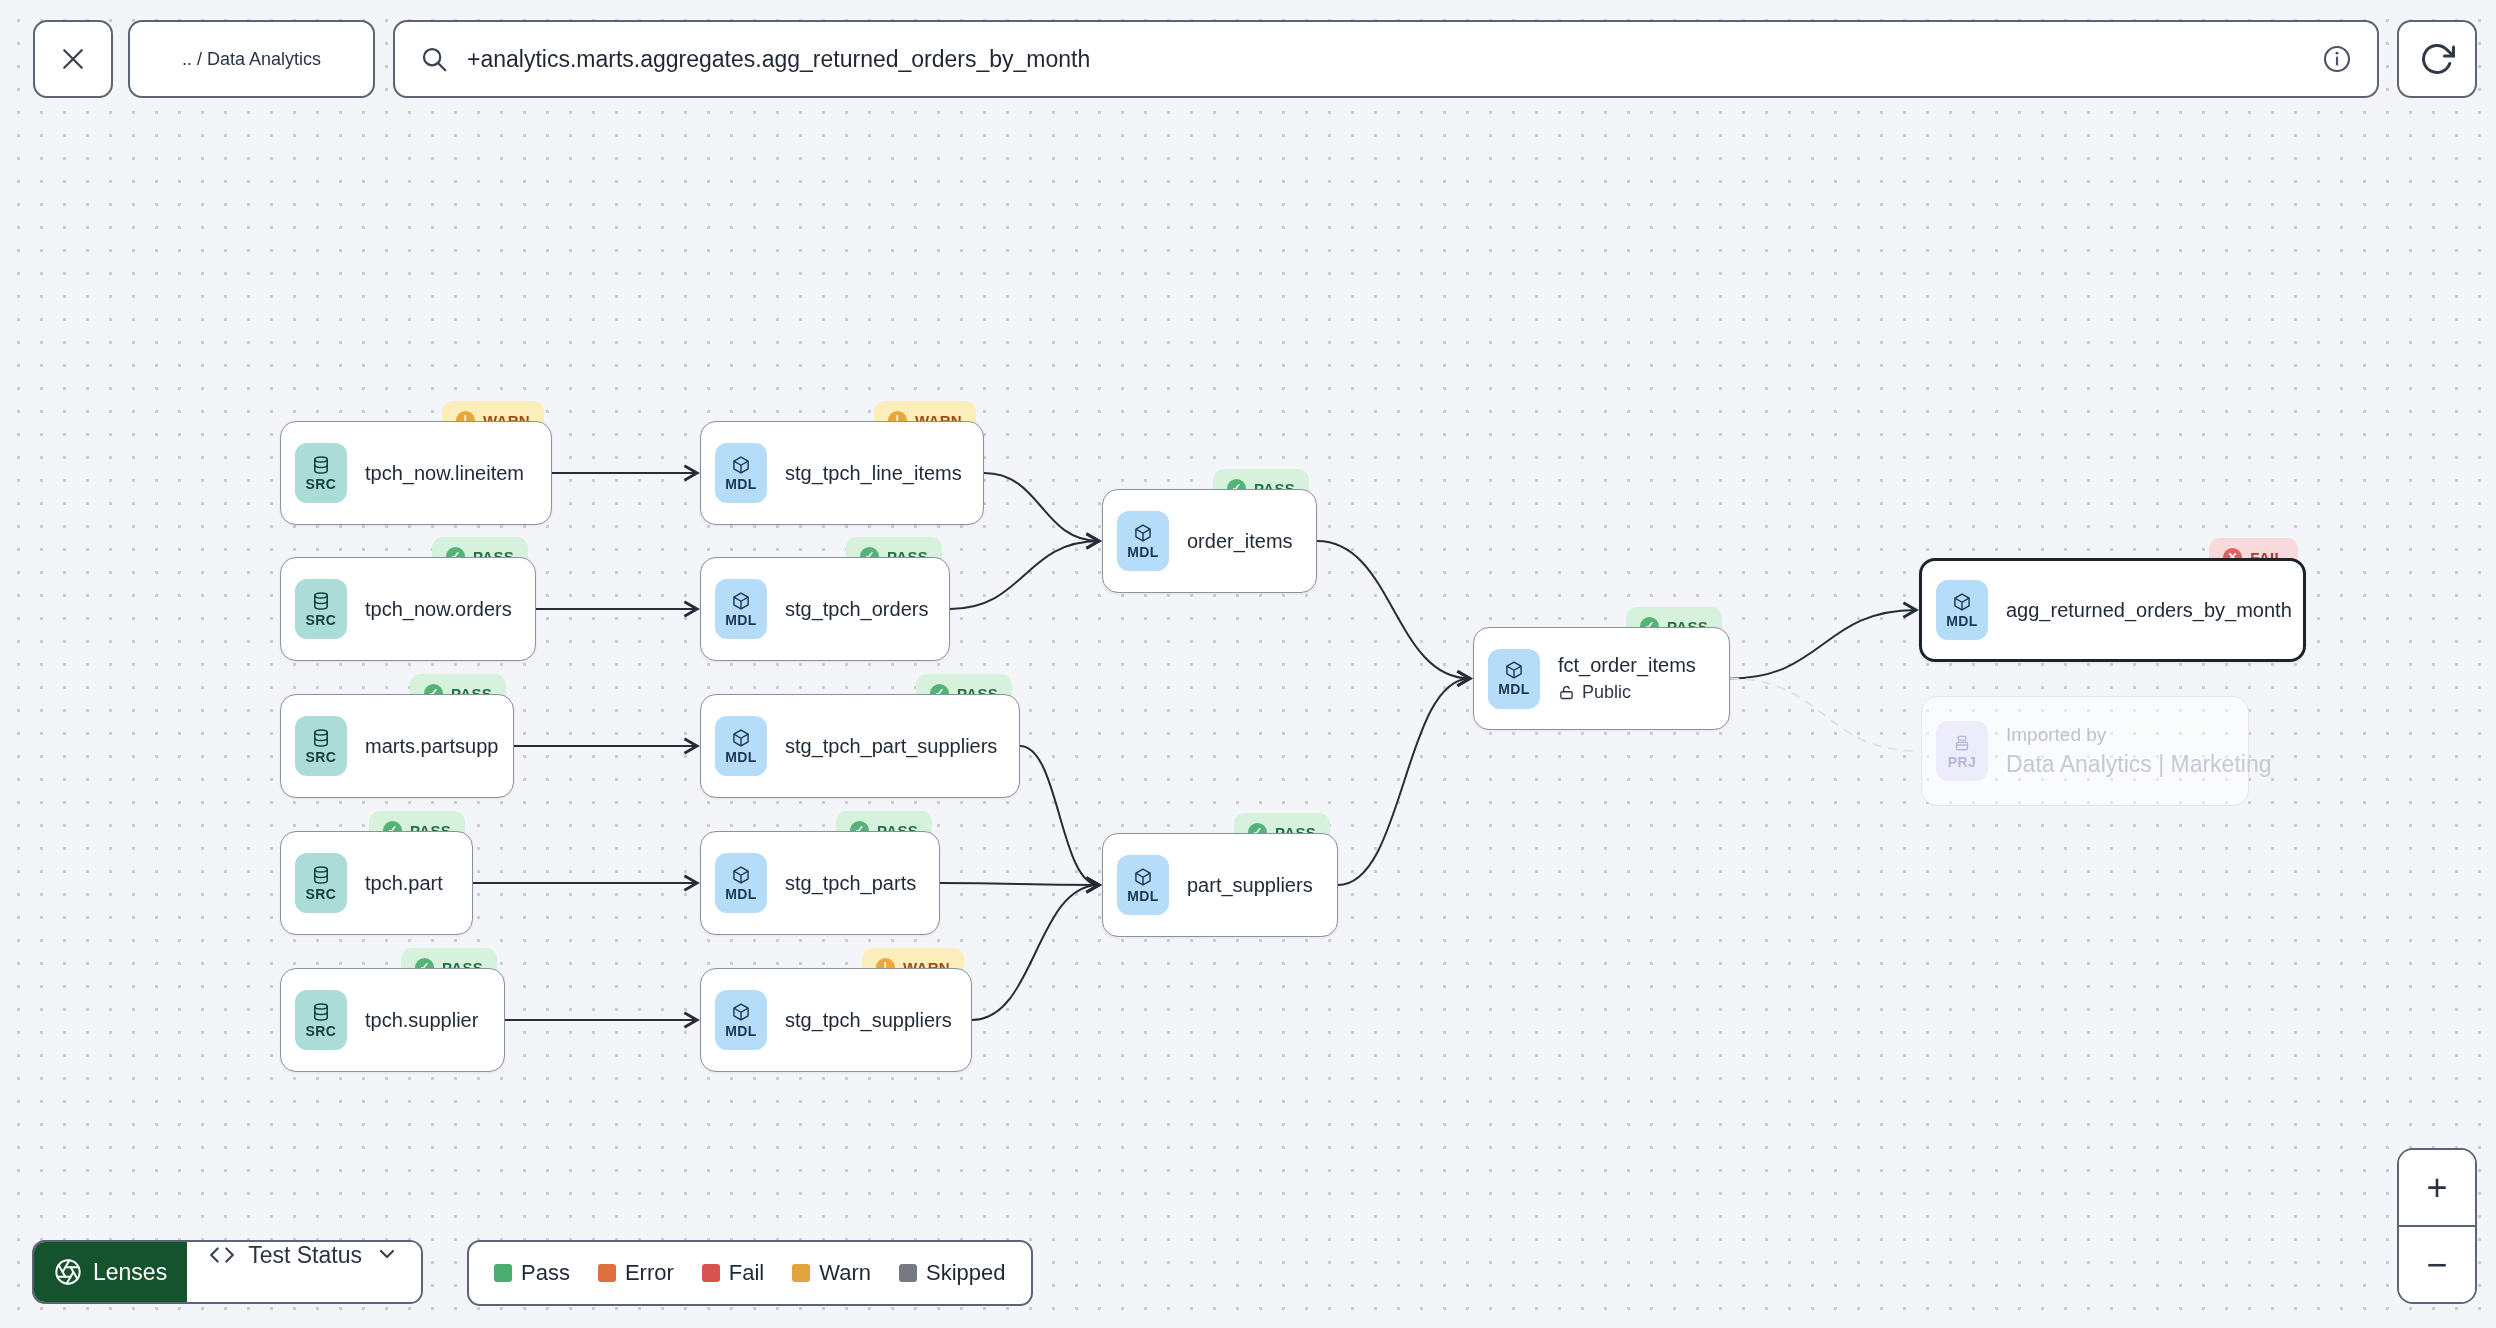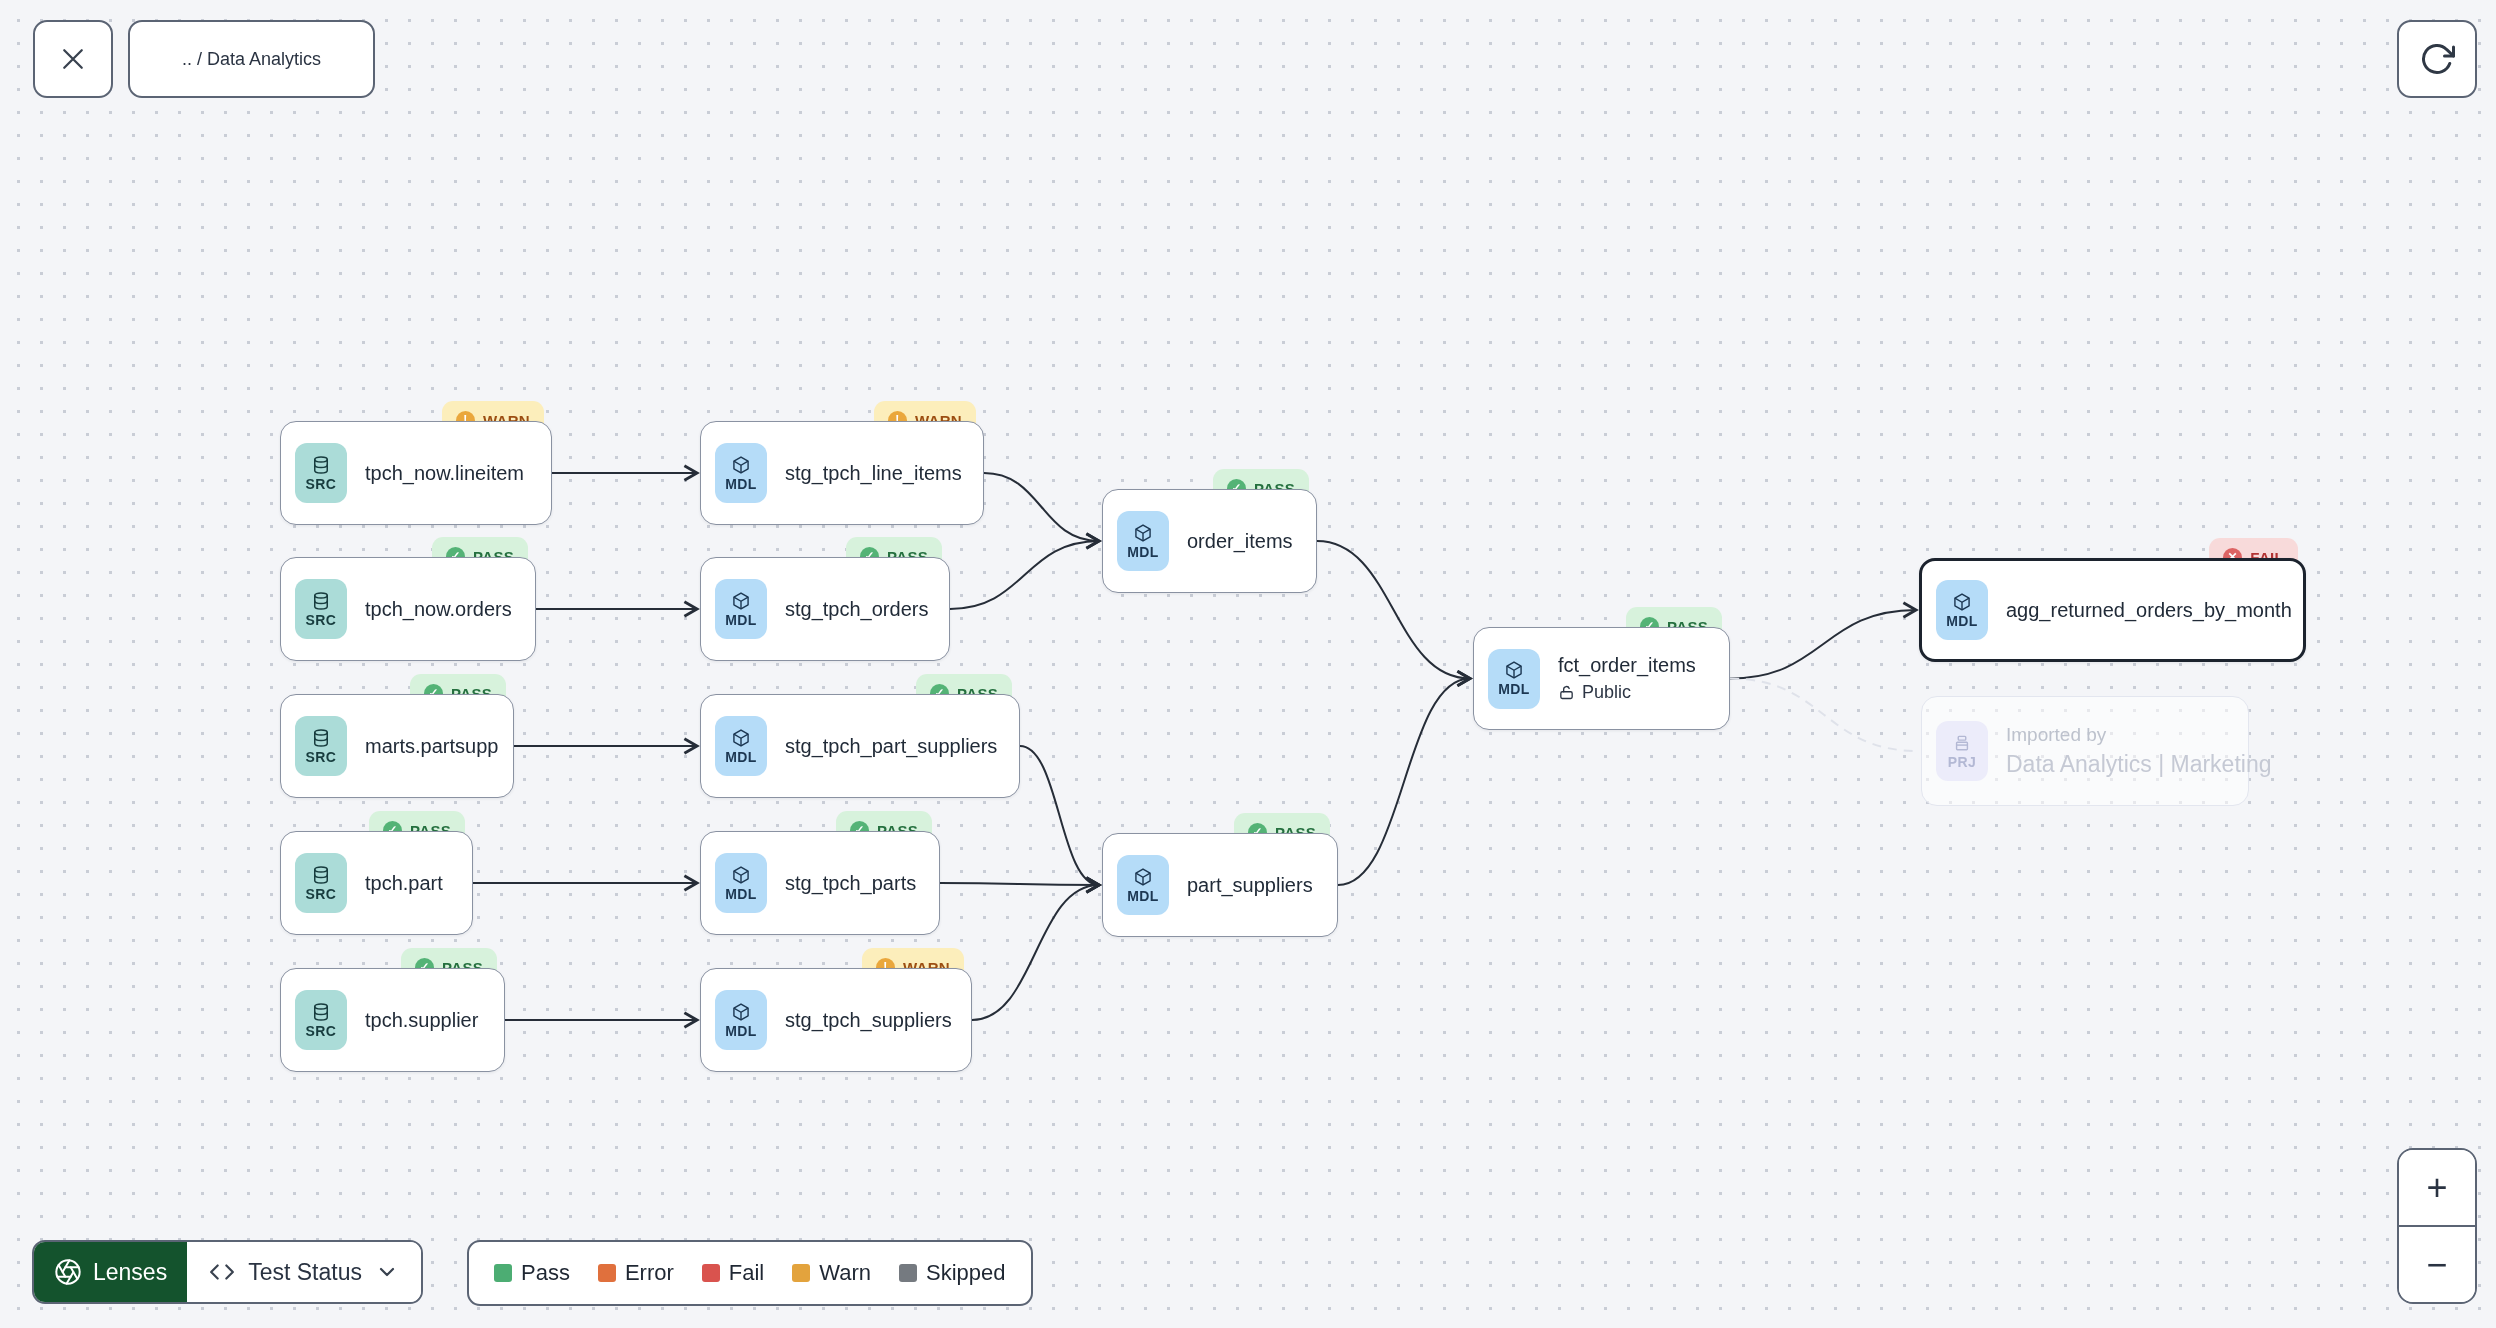--- a/index.html
+++ b/index.html
@@ -55,21 +55,21 @@
   .searchbar input{flex:1;border:none;outline:none;font-size:23px;color:#1f2733;background:transparent;
     font-family:inherit;}
   .info-btn{background:none;border:none;padding:0;display:flex;cursor:pointer;}
   #btn-refresh{left:2397px;width:80px;}
 
   
   .lens-group{position:absolute;left:32px;top:1240px;height:64px;border:2px solid #5b6474;border-radius:13px;
     display:flex;overflow:hidden;box-sizing:border-box;background:#fff;}
   .lens-dark{background:#14532d;color:#fff;display:flex;align-items:center;gap:11px;padding:0 20px;
     font-size:23px;cursor:pointer;}
-  .lens-select{display:flex;align-items:center;gap:13px;padding:0 22px;font-size:23px;color:#2a3342;
+  .lens-select{display:flex;align-items:flex-start;gap:13px;padding:0 22px;font-size:23px;color:#2a3342;
     background:#fff;border:none;font-family:inherit;cursor:pointer;}
   .legend{position:absolute;left:467px;top:1240px;height:66px;border:2px solid #5b6474;border-radius:13px;
     background:#fff;display:flex;align-items:center;gap:28px;padding:0 25px;box-sizing:border-box;}
   .legend-item{display:flex;align-items:center;gap:9px;font-size:22px;color:#1f2733;}
   .swatch{width:18px;height:18px;border-radius:3px;display:inline-block;}
 
   
   .zoomctl{position:absolute;left:2397px;top:1148px;width:80px;height:156px;border:2px solid #5b6474;
     border-radius:16px;background:#fff;display:flex;flex-direction:column;box-sizing:border-box;overflow:hidden;}
   .zoomctl button{flex:1;border:none;background:#fff;font-size:36px;color:#2a3342;font-family:inherit;cursor:pointer;
@@ -396,20 +396,34 @@
     </div>
 
   <button class="tb-btn" id="btn-close">
     <svg width="30" height="30" viewBox="0 0 24 24" fill="none" stroke="#39424f" stroke-width="1.8" stroke-linecap="round">
         <path d="M5 5l14 14M5 19L19 5"></path>
       </svg>
   </button>
   <button class="tb-btn" id="btn-crumb">
     <span>.. / Data Analytics</span>
   </button>
+  <div class="searchbar">
+    <svg width="30" height="30" viewBox="0 0 24 24" fill="none" stroke="#39424f" stroke-width="1.8" stroke-linecap="round">
+        <circle cx="10.5" cy="10.5" r="6.5"></circle>
+        <path d="M15.3 15.3L21 21"></path>
+      </svg>
+    <input type="text" value="+analytics.marts.aggregates.agg_returned_orders_by_month" style="">
+    <button class="info-btn">
+      <svg width="32" height="32" viewBox="0 0 24 24" fill="none" stroke="#4b5462" stroke-width="1.6" stroke-linecap="round">
+          <circle cx="12" cy="12" r="9"></circle>
+          <path d="M12 11v5.2"></path>
+          <circle cx="12" cy="7.6" r="1.1" fill="#4b5462" stroke="none"></circle>
+        </svg>
+    </button>
+  </div>
   <button class="tb-btn" id="btn-refresh">
     <svg width="36" height="36" viewBox="0 0 24 24" fill="none" stroke="#2f3845" stroke-width="2" stroke-linecap="round" stroke-linejoin="round">
         <polyline points="23 4 23 10 17 10"></polyline>
         <path d="M20.49 15a9 9 0 1 1-2.12-9.36L23 10"></path>
       </svg>
   </button>
 
   <div class="lens-group">
     <div class="lens-dark">
       <svg width="28" height="28" viewBox="0 0 24 24" fill="none" stroke="#ffffff" stroke-width="1.7" stroke-linecap="round">

